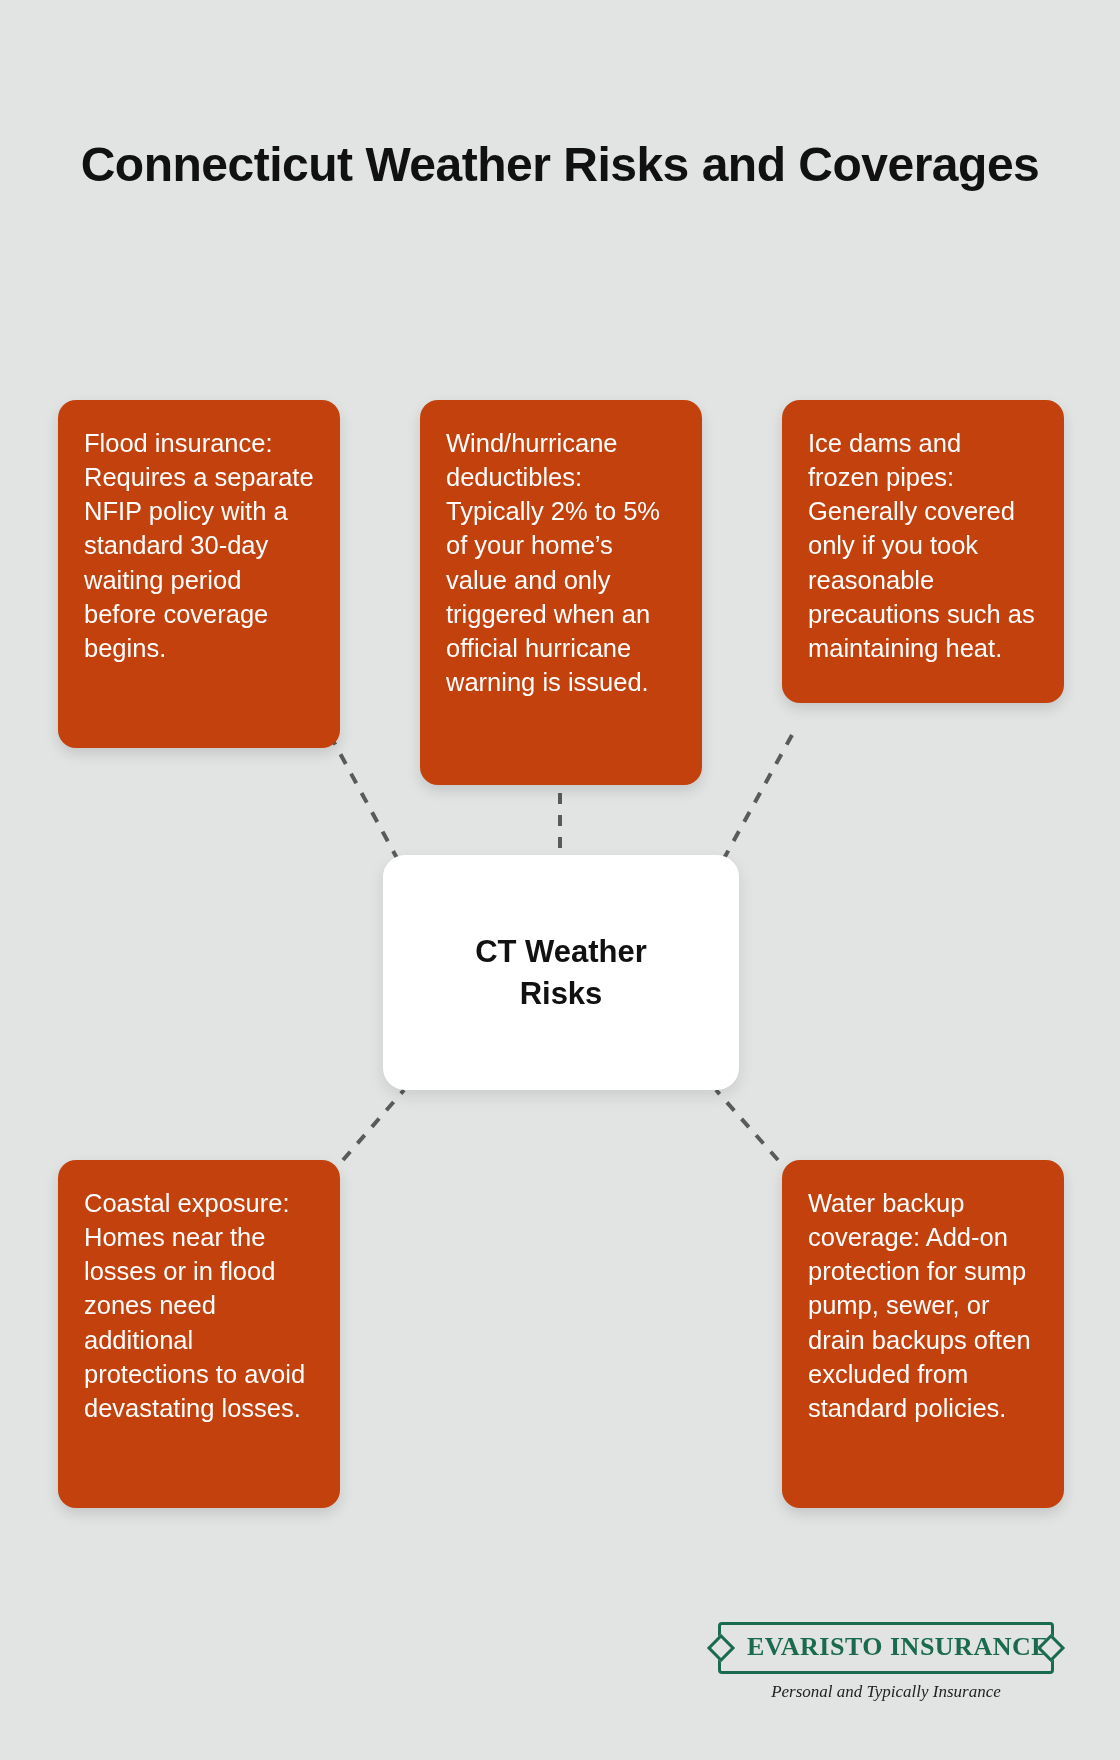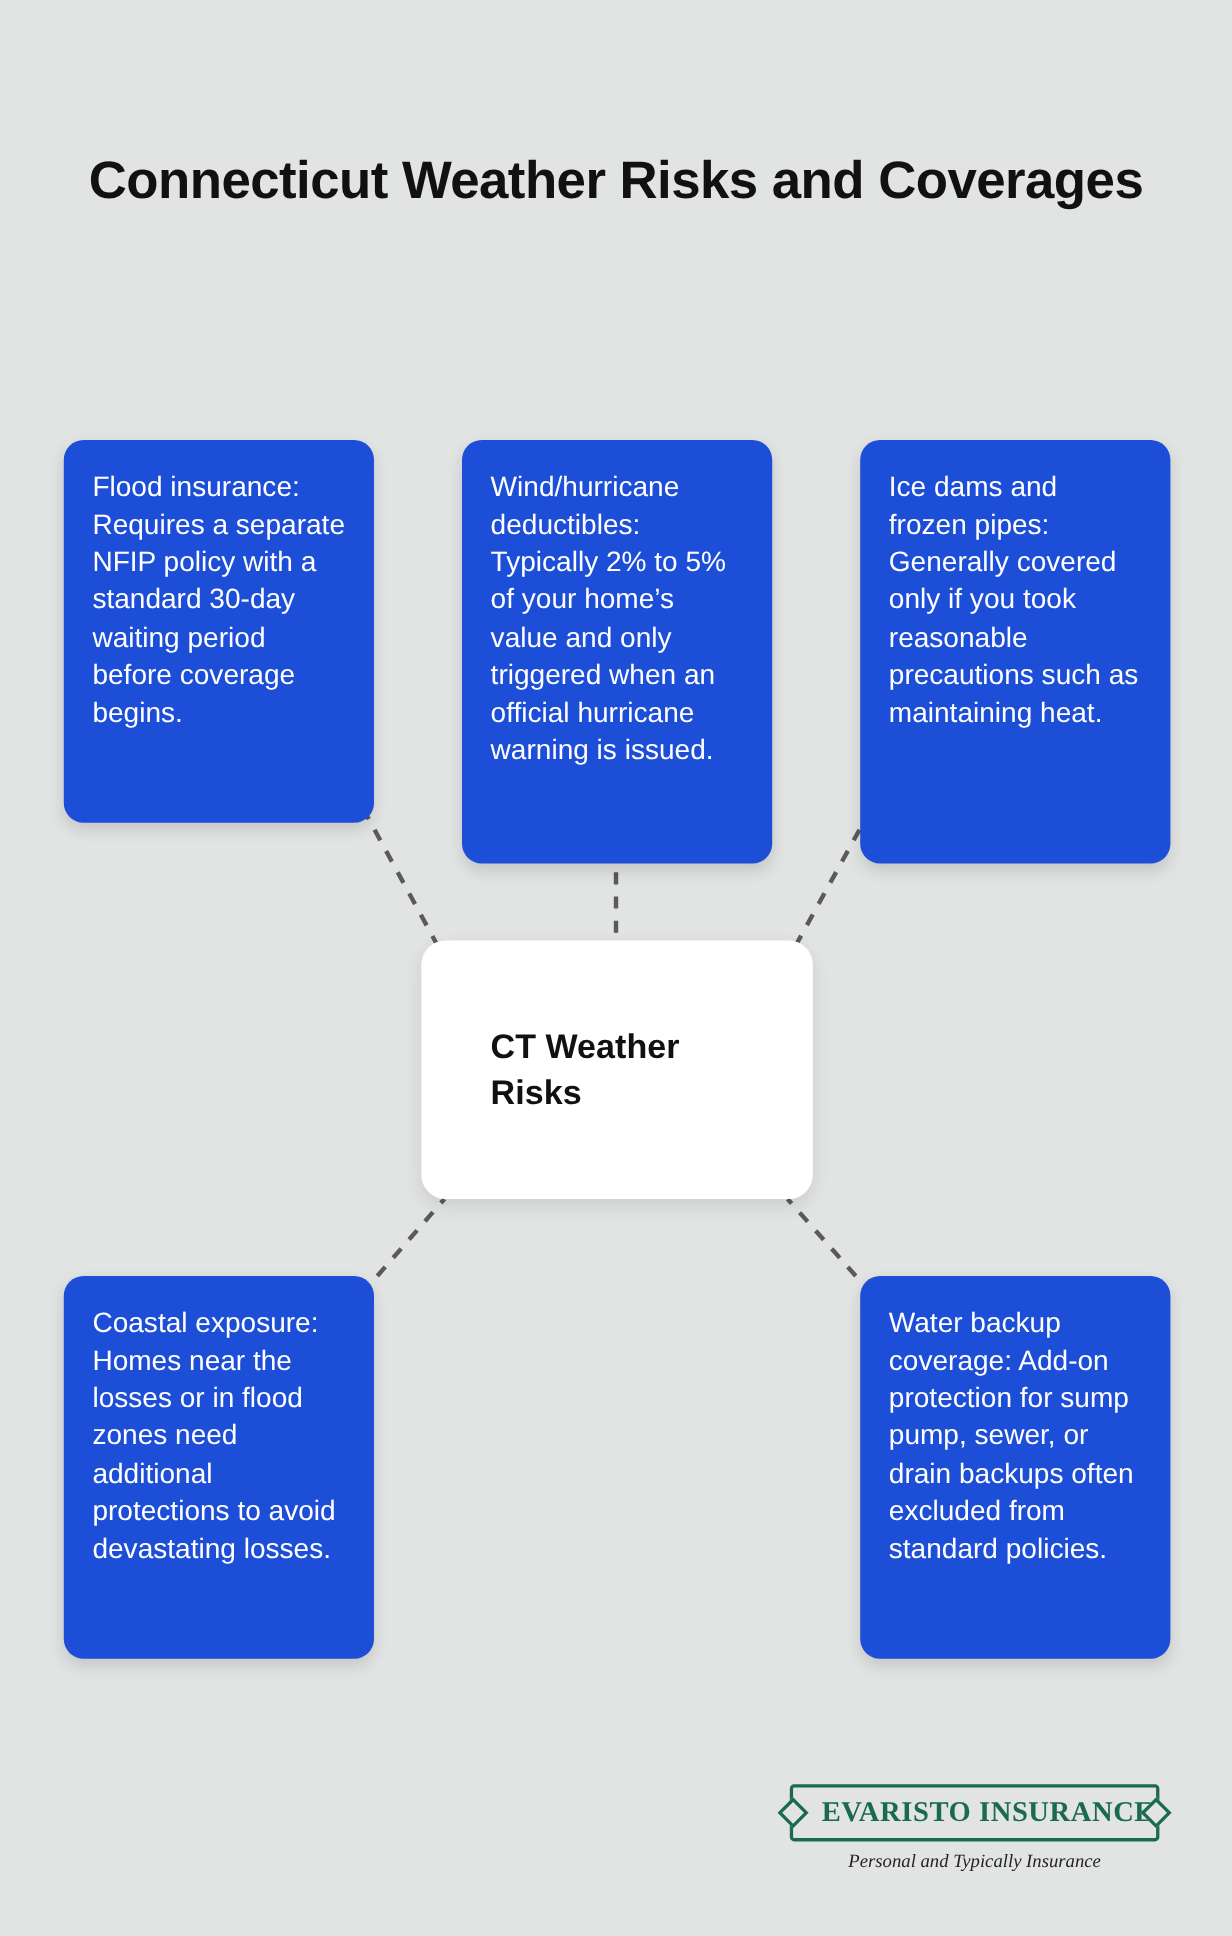--- a/index.html
+++ b/index.html
@@ -32,53 +32,54 @@
     position: absolute;
     left: 0;
     top: 0;
     width: 1120px;
     height: 1760px;
     pointer-events: none;
   }
 
   .node {
     position: absolute;
-    background: #1d4ed8;
+    background: #c2410c;
     border-radius: 18px;
     color: #ffffff;
     font-size: 25.5px;
     line-height: 1.34;
     padding: 26px 26px 26px 26px;
     box-sizing: border-box;
     box-shadow: 0 6px 14px rgba(0,0,0,0.13);
   }
 
   #node-flood      { left: 58px;  top: 400px;  width: 282px; height: 348px; }
   #node-wind       { left: 420px; top: 400px;  width: 282px; height: 385px; }
-  #node-ice        { left: 782px; top: 400px;  width: 282px; height: 385px; }
+  #node-ice        { left: 782px; top: 400px;  width: 282px; height: 303px; }
   #node-coastal    { left: 58px;  top: 1160px; width: 282px; height: 348px; }
   #node-waterbackup{ left: 782px; top: 1160px; width: 282px; height: 348px; }
 
   #center-node {
     position: absolute;
     left: 383px;
     top: 855px;
     width: 356px;
     height: 235px;
     background: #ffffff;
     border-radius: 22px;
     box-shadow: 0 6px 16px rgba(0,0,0,0.10);
     display: flex;
     align-items: center;
     justify-content: center;
   }
   #center-node .center-label {
     font-size: 31px;
     font-weight: bold;
     color: #111111;
+    text-align: center;
     line-height: 1.34;
     max-width: 230px;
   }
 
   
   #logo {
     position: absolute;
     left: 718px;
     top: 1622px;
     width: 336px;

